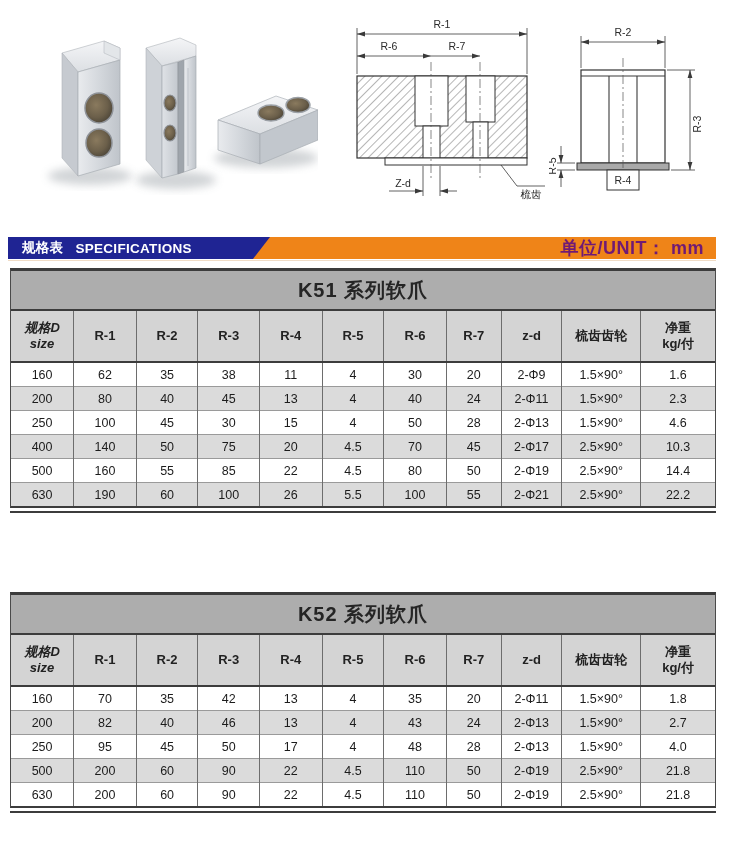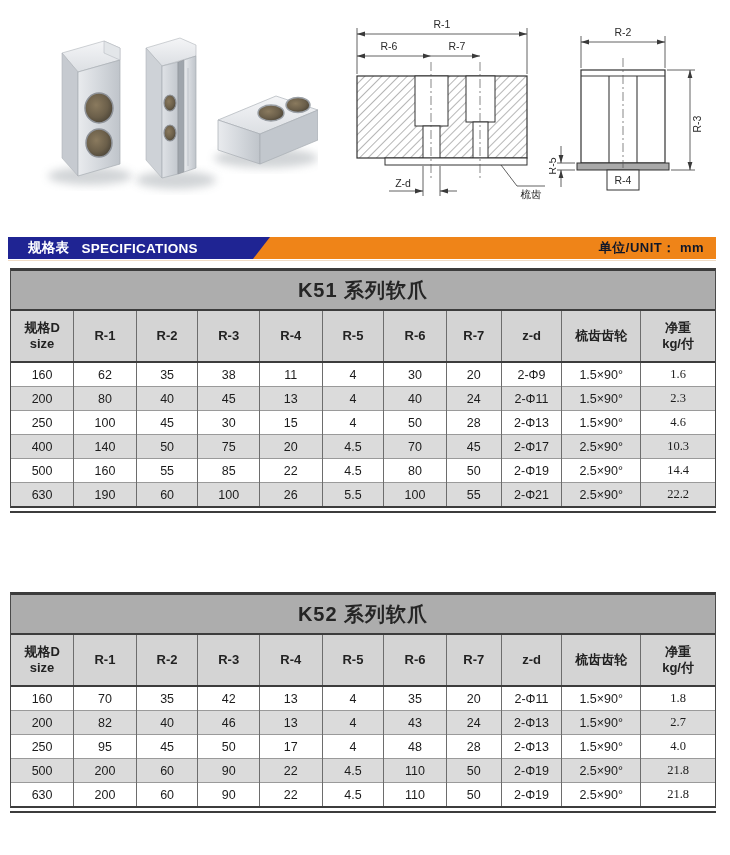--- a/index.html
+++ b/index.html
@@ -15,26 +15,26 @@
 
   
   .spec-bar{
     position:absolute;left:8px;top:237px;width:708px;height:22px;
     background:#EF8418;display:flex;align-items:center;justify-content:flex-end;
   }
   .spec-bar .blue-tab{
     position:absolute;left:0;top:0;height:100%;width:268px;
     background:#1F2493;
     clip-path:polygon(0 0,262px 0,245px 100%,0 100%);
-    display:flex;align-items:center;padding-left:20px;box-sizing:border-box;
+    display:flex;align-items:center;padding-left:14px;box-sizing:border-box;
     color:#fff;font-weight:bold;font-size:13.5px;letter-spacing:.3px;
   }
   .spec-bar .blue-tab .cn{margin-right:12px;}
   .spec-bar .unit{
-    color:#0f172a;font-weight:bold;font-size:13px;padding-right:12px;letter-spacing:.5px;
+    color:#701a75;font-weight:bold;font-size:18px;padding-right:12px;letter-spacing:.5px;
   }
   .bar-underline{position:absolute;left:8px;top:260px;width:708px;height:1px;background:#f0dcc6;}
 
   
   .spec-table{position:absolute;left:10px;width:706px;background:#fff;}
   .spec-table.k51{top:268px;}
   .spec-table.k52{top:592px;}
   .tbl-frame{
     border:1px solid #4a4a4a;
     border-top:3px solid #3c3c3c;
@@ -45,29 +45,29 @@
     font-size:20px;font-weight:bold;color:#252525;letter-spacing:1px;
     border-bottom:2px solid #3c3c3c;
   }
   table{border-collapse:collapse;width:100%;table-layout:fixed;}
   th{
     background:#D4D4D4;border-left:1px solid #6d6d6d;border-right:1px solid #6d6d6d;
     border-bottom:2px solid #3c3c3c;
     height:50px;font-size:13px;font-weight:bold;color:#222;
     white-space:pre-line;line-height:1.25;text-align:center;padding:0 1px;
   }
-  th:first-child{border-left:none;}
+  th:first-child{border-left:none;font-style:italic;}
   th:last-child{border-right:none;}
   td{
     height:23px;text-align:center;font-size:12.5px;color:#1c1c1c;
     border-left:1px solid #6d6d6d;border-right:1px solid #6d6d6d;
     border-top:1px solid #9a9a9a;padding:0 1px;
   }
   td:first-child{border-left:none;}
-  td:last-child{border-right:none;font-family:Liberation Serif, serif;}
+  td:last-child{border-right:none;}
   tbody tr:first-child td{border-top:none;}
   tbody tr:nth-child(even) td{background:#DBDBDB;}
   .dbl-line{margin-top:3px;border-top:2px solid #3c3c3c;height:0;}
 
   
   .dw{stroke:#3a3a3a;fill:none;stroke-width:1.1;}
   .dim{stroke:#3a3a3a;fill:none;stroke-width:0.8;}
   .dimtxt{font-size:10.5px;fill:#2a2a2a;font-family:"Liberation Sans",sans-serif;}
   .cl{stroke:#555;stroke-width:0.7;fill:none;stroke-dasharray:9 3 2 3;}
 </style>

